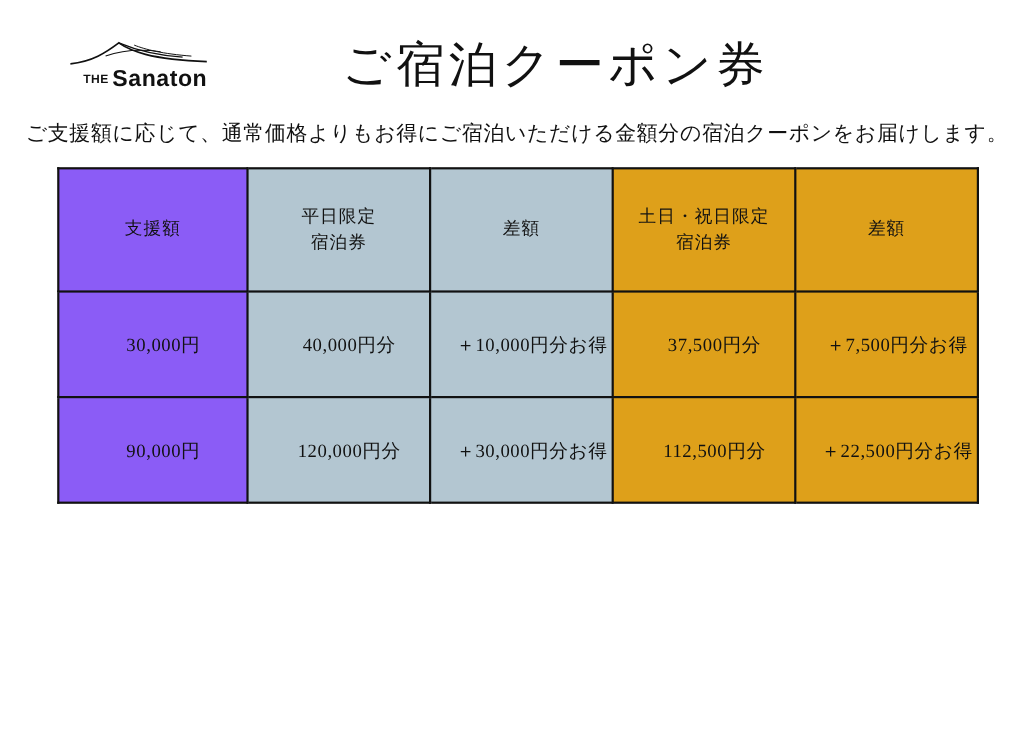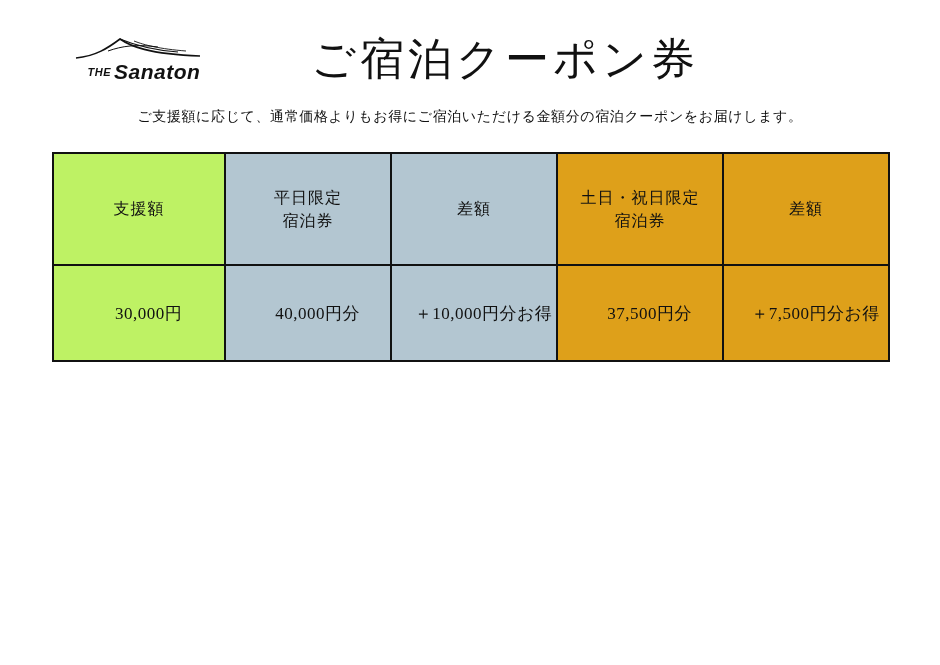--- a/index.html
+++ b/index.html
@@ -21,25 +21,24 @@
     box-sizing: border-box;
   }
 
   
   .header {
     position: relative;
     height: 110px;
   }
   .logo {
     position: absolute;
-    left: 64px;
+    left: 52px;
     top: 34px;
     width: 160px;
     height: 56px;
-    font-style: italic;
   }
   .logo-mark {
     position: absolute;
     left: 10px;
     top: 0;
     width: 140px;
     height: 26px;
   }
   .logo-text {
     position: absolute;
@@ -76,21 +75,21 @@
     margin-left: 15px;
   }
 
   .subtitle {
     position: absolute;
     left: 0;
     top: 108px;
     width: 940px;
     text-align: center;
     font-family: "Liberation Serif", serif;
-    font-size: 14px;
+    font-size: 19px;
     letter-spacing: 0.6px;
     color: #111111;
   }
 
   
   .table-wrap {
     position: absolute;
     left: 52px;
     top: 152px;
     width: 836px;
@@ -119,21 +118,21 @@
     font-size: 17px;
     letter-spacing: 0.5px;
     padding-left: 20px;
   }
   .col-w1 { width: 172px; }
   .col-w2 { width: 166px; }
   .col-w3 { width: 166px; }
   .col-w4 { width: 166px; }
   .col-w5 { width: 166px; }
 
-  .cell-white   { background: #bef264; }
+  .cell-white   { background: #8b5cf6; }
   .cell-blue    { background: #b3c6d1; }
   .cell-gold    { background: #ddа000; }
   .cell-gold    { background: #dea01a; }
 </style>
 </head>
 <body>
 
 <div class="page">
 
   <div class="header">
@@ -186,17 +185,24 @@
         </tr>
       </thead>
       <tbody>
         <tr>
           <td class="cell-white">30,000円</td>
           <td class="cell-blue">40,000円分</td>
           <td class="cell-blue">＋10,000円分お得</td>
           <td class="cell-gold">37,500円分</td>
           <td class="cell-gold">＋7,500円分お得</td>
         </tr>
+        <tr>
+          <td class="cell-white">90,000円</td>
+          <td class="cell-blue">120,000円分</td>
+          <td class="cell-blue">＋30,000円分お得</td>
+          <td class="cell-gold">112,500円分</td>
+          <td class="cell-gold">＋22,500円分お得</td>
+        </tr>
       </tbody>
     </table>
   </div>
 
 </div>
 
 </body></html>

